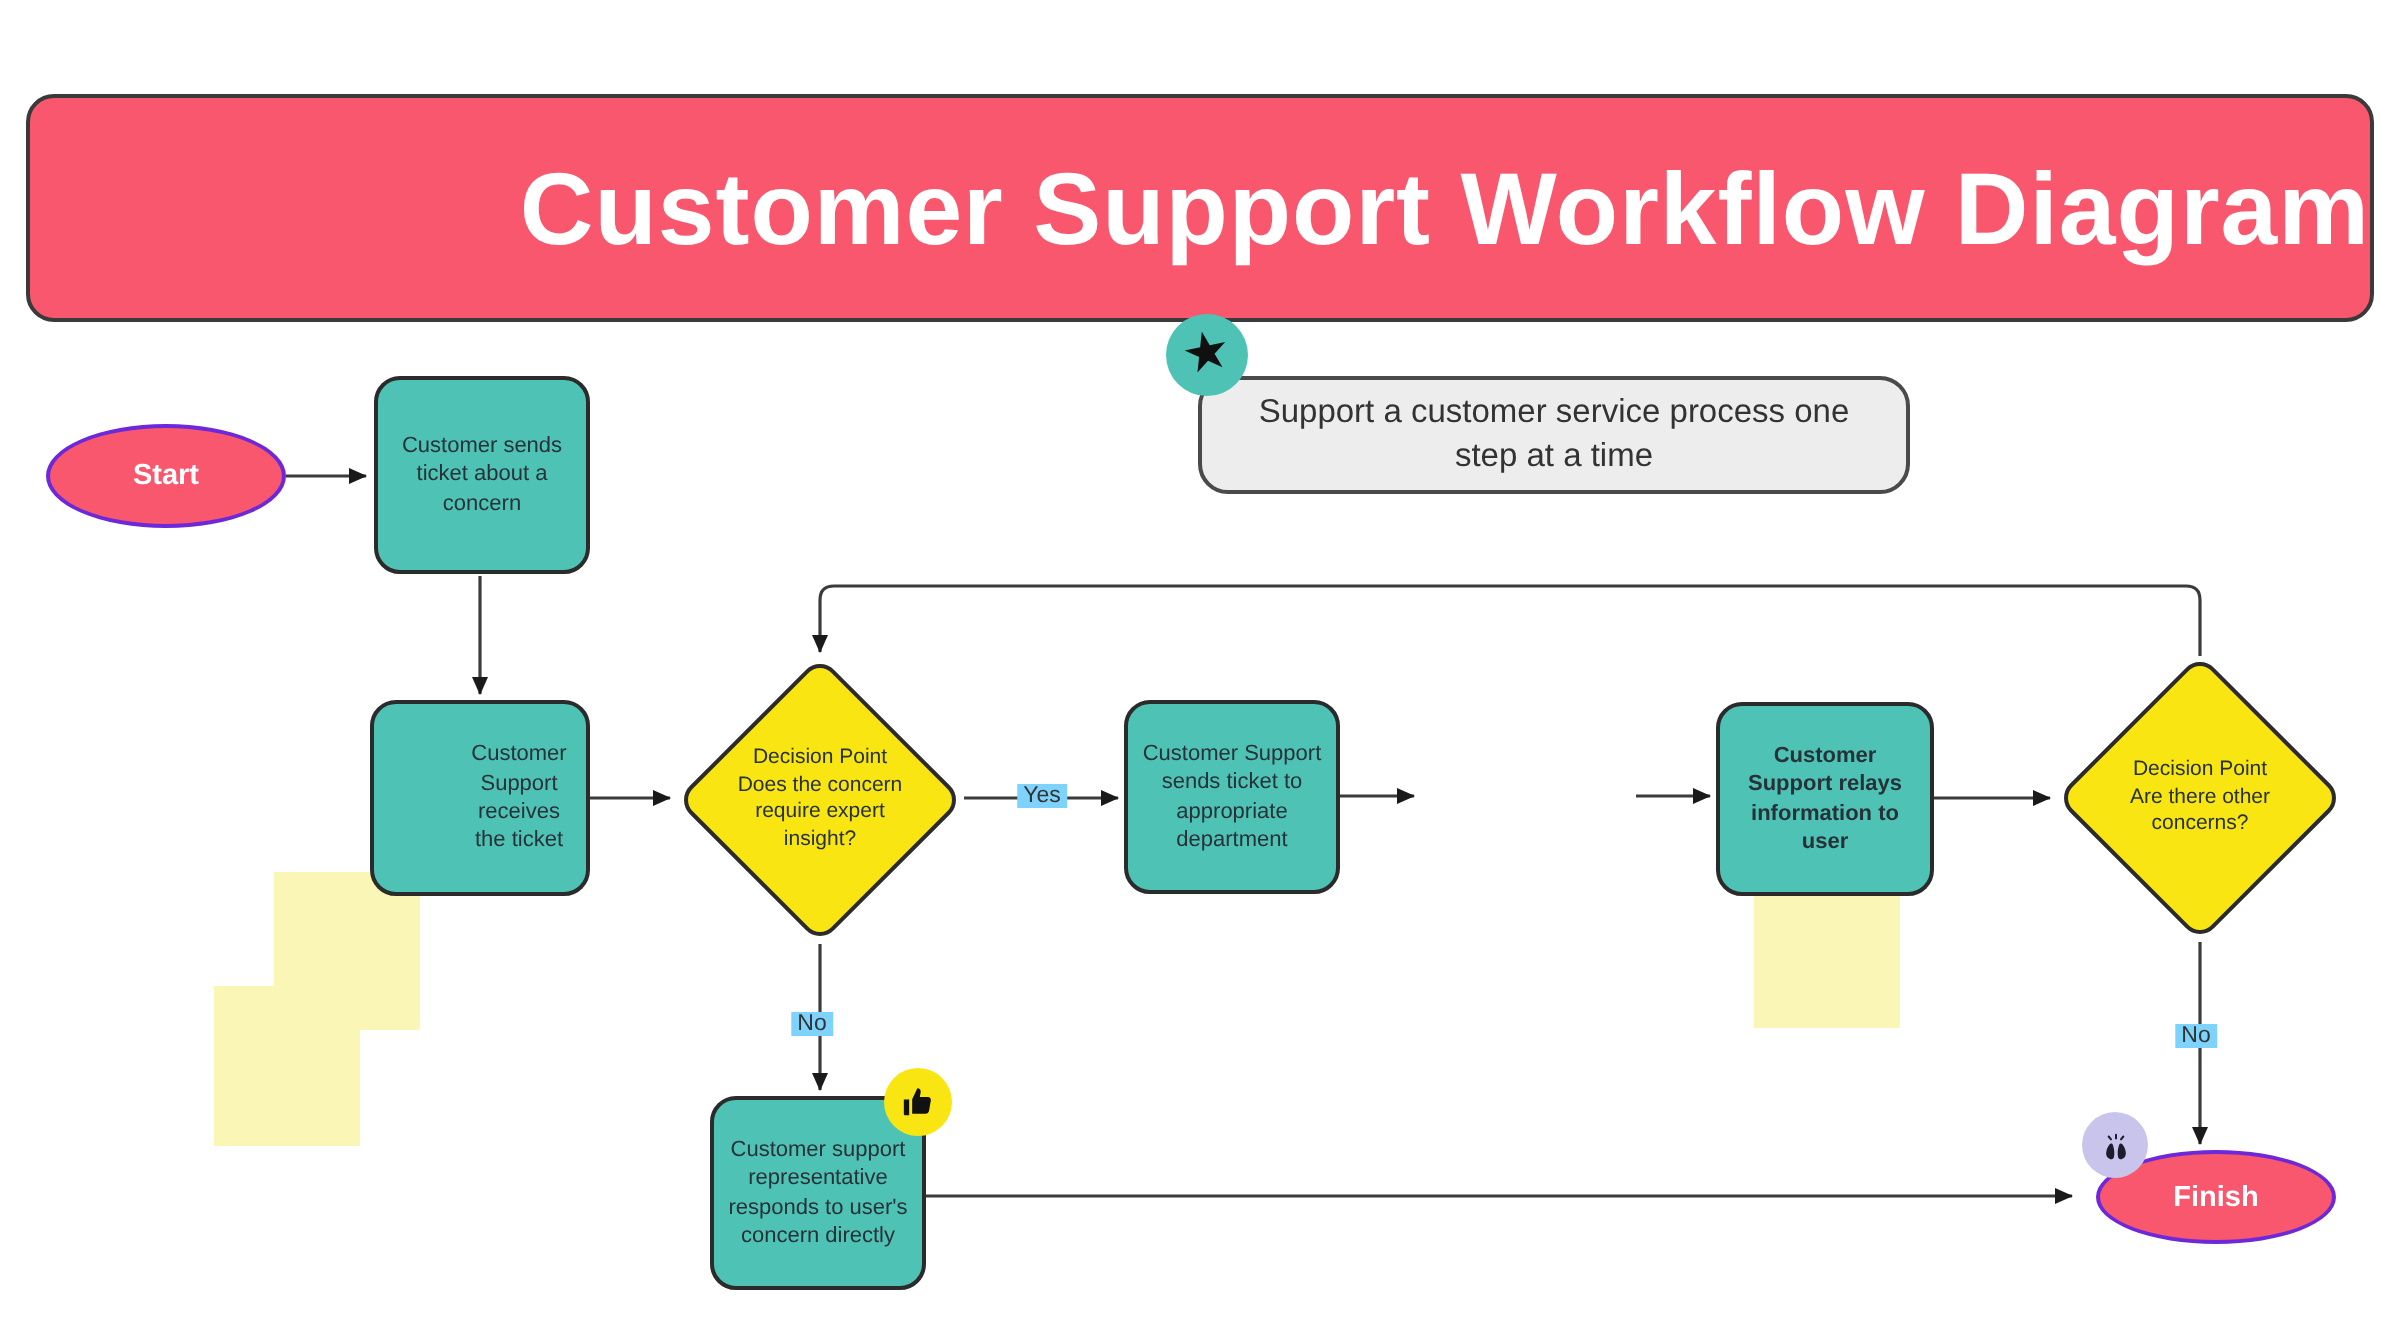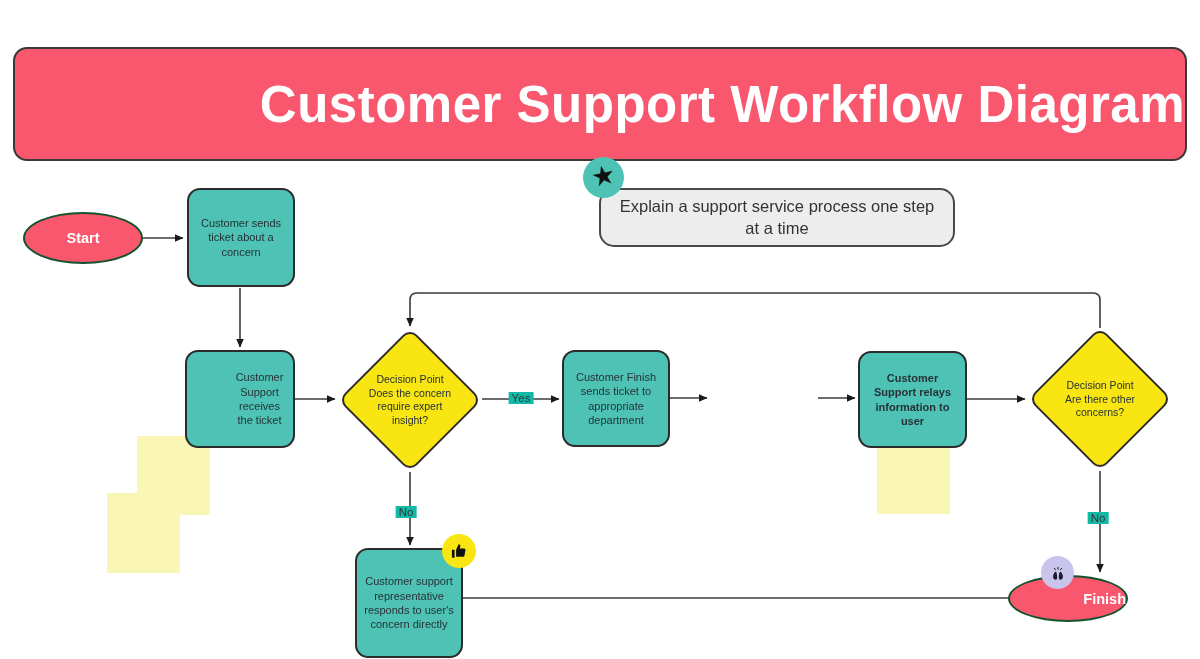--- a/index.html
+++ b/index.html
@@ -33,41 +33,41 @@
   .thumbs-badge { left:442px; top:534px; width:34px; height:34px; background:#F9E511; }
   .hands-badge { left:1041px; top:556px; width:33px; height:33px; background:#C9C4EC; }
   
   .node {
     position:absolute; background:#4EC3B5; border:2px solid #2b2b2b; border-radius:13px;
     display:flex; align-items:center; text-align:center;
     color:#263238; font-size:11px; line-height:1.3; padding:6px; z-index:2;
   }
   
   .ellipse {
-    position:absolute; background:#F8576E; border:2px solid #14532d; border-radius:50%;
+    position:absolute; background:#F8576E; border:2px solid #6d28d9; border-radius:50%;
     display:flex; align-items:center; justify-content:center; z-index:2;
   }
   .ellipse .term-label { color:#ffffff; font-weight:bold; font-size:14.5px; }
   
   .diamond {
     position:absolute; width:102px; height:102px; background:#F9E511;
     border:2px solid #2b2b2b; border-radius:10px; transform:rotate(45deg); z-index:2;
   }
   .diamond .diamond-text {
     position:absolute; left:50%; top:50%; width:98px;
     transform:translate(-50%,-50%) rotate(-45deg);
     text-align:center; color:#263238; font-size:10.5px; line-height:1.3;
   }
   
   .sticky { position:absolute; background:#FAF6B5; z-index:1; }
   
   svg.wires { position:absolute; left:0; top:0; z-index:1; pointer-events:none; }
   
   .edge-label {
-    position:absolute; transform:translate(-50%,-50%); background:#14b8a6;
+    position:absolute; transform:translate(-50%,-50%); background:#7dd3fc;
     color:#333; font-size:11.5px; padding:0 3px; z-index:3;
   }
 </style>
 </head>
 <body>
 
 <div class="canvas">
 
   <svg class="wires" width="1200" height="659" viewBox="0 0 1200 659">
     <defs>
@@ -88,21 +88,21 @@
       <path d="M463,598 L1036,598" marker-end="url(#arr)"></path>
       <path d="M1100,471 L1100,572" marker-end="url(#arr)"></path>
     </g>
   </svg>
 
   <div class="banner">
     <div class="title">Customer Support Workflow Diagram</div>
   </div>
 
   <div class="callout">
-    <div class="callout-text">Explain a support service process one step at a time</div>
+    <div class="callout-text">Support a customer service process one step at a time</div>
   </div>
   <div class="badge star-badge">
     <span class="glyph">★</span>
   </div>
 
   <div class="sticky" style="left:137px; top:436px; width:73px; height:79px;"></div>
   <div class="sticky" style="left:107px; top:493px; width:73px; height:80px;"></div>
   <div class="sticky" style="left:877px; top:436px; width:73px; height:78px;"></div>
 
   <div class="ellipse" style="left:23px; top:212px; width:120px; height:52px;">
@@ -118,46 +118,46 @@
   </div>
 
   <div class="diamond" style="left:359px; top:349px;">
     <div class="diamond-text">
       <div>Decision Point</div>
       <div>Does the concern require expert insight?</div>
     </div>
   </div>
 
   <div class="node" style="left:562px; top:350px; width:108px; height:97px;">
-    <span>Customer Finish sends ticket to appropriate department</span>
+    <span>Customer Support sends ticket to appropriate department</span>
   </div>
 
 
   <div class="node" style="left:858px; top:351px; width:109px; height:97px;font-weight:bold;">
     <span>Customer Support relays information to user</span>
   </div>
 
   <div class="diamond" style="left:1049px; top:348px;">
     <div class="diamond-text">
       <div>Decision Point</div>
       <div>Are there other concerns?</div>
     </div>
   </div>
 
-  <div class="node" style="left:355px; top:548px; width:108px; height:110px;">
+  <div class="node" style="left:355px; top:548px; width:108px; height:97px;">
     <span>Customer support representative responds to user's concern directly</span>
   </div>
 
   <div class="badge thumbs-badge">
     <svg width="20" height="20" viewBox="0 0 24 24">
       <path fill="#111111" d="M3.5 10.5h3.2V20H4.3c-.5 0-.8-.4-.8-.9v-8.6zm5 9.5v-9.6l3.1-6.6c1.3 0 2.2 1 2 2.3l-.5 2.9h4.9c1.1 0 1.9 1 1.7 2.1l-1.1 6.3c-.2 1-1 1.6-2 1.6H8.5z"></path>
     </svg>
   </div>
 
-  <div class="ellipse" style="left:1008px; top:575px; width:120px; height:47px;justify-content:flex-end;">
+  <div class="ellipse" style="left:1048px; top:575px; width:120px; height:47px;">
     <span class="term-label">Finish</span>
   </div>
 
   <div class="badge hands-badge">
     <svg width="20" height="20" viewBox="0 0 24 24">
       <g fill="#1c1c2e">
         <path d="M9.5 20c-2 0-3.4-1.5-3.4-3.6 0-1.8.9-4.1 2.1-5.4.6-.7 1.6-.5 1.9.3.5 1.4.9 3.4.9 5.1 0 2.2-.5 3.6-1.5 3.6z"></path>
         <path d="M14.5 20c2 0 3.4-1.5 3.4-3.6 0-1.8-.9-4.1-2.1-5.4-.6-.7-1.6-.5-1.9.3-.5 1.4-.9 3.4-.9 5.1 0 2.2.5 3.6 1.5 3.6z"></path>
       </g>
       <g stroke="#1c1c2e" stroke-width="1.2" stroke-linecap="round">

